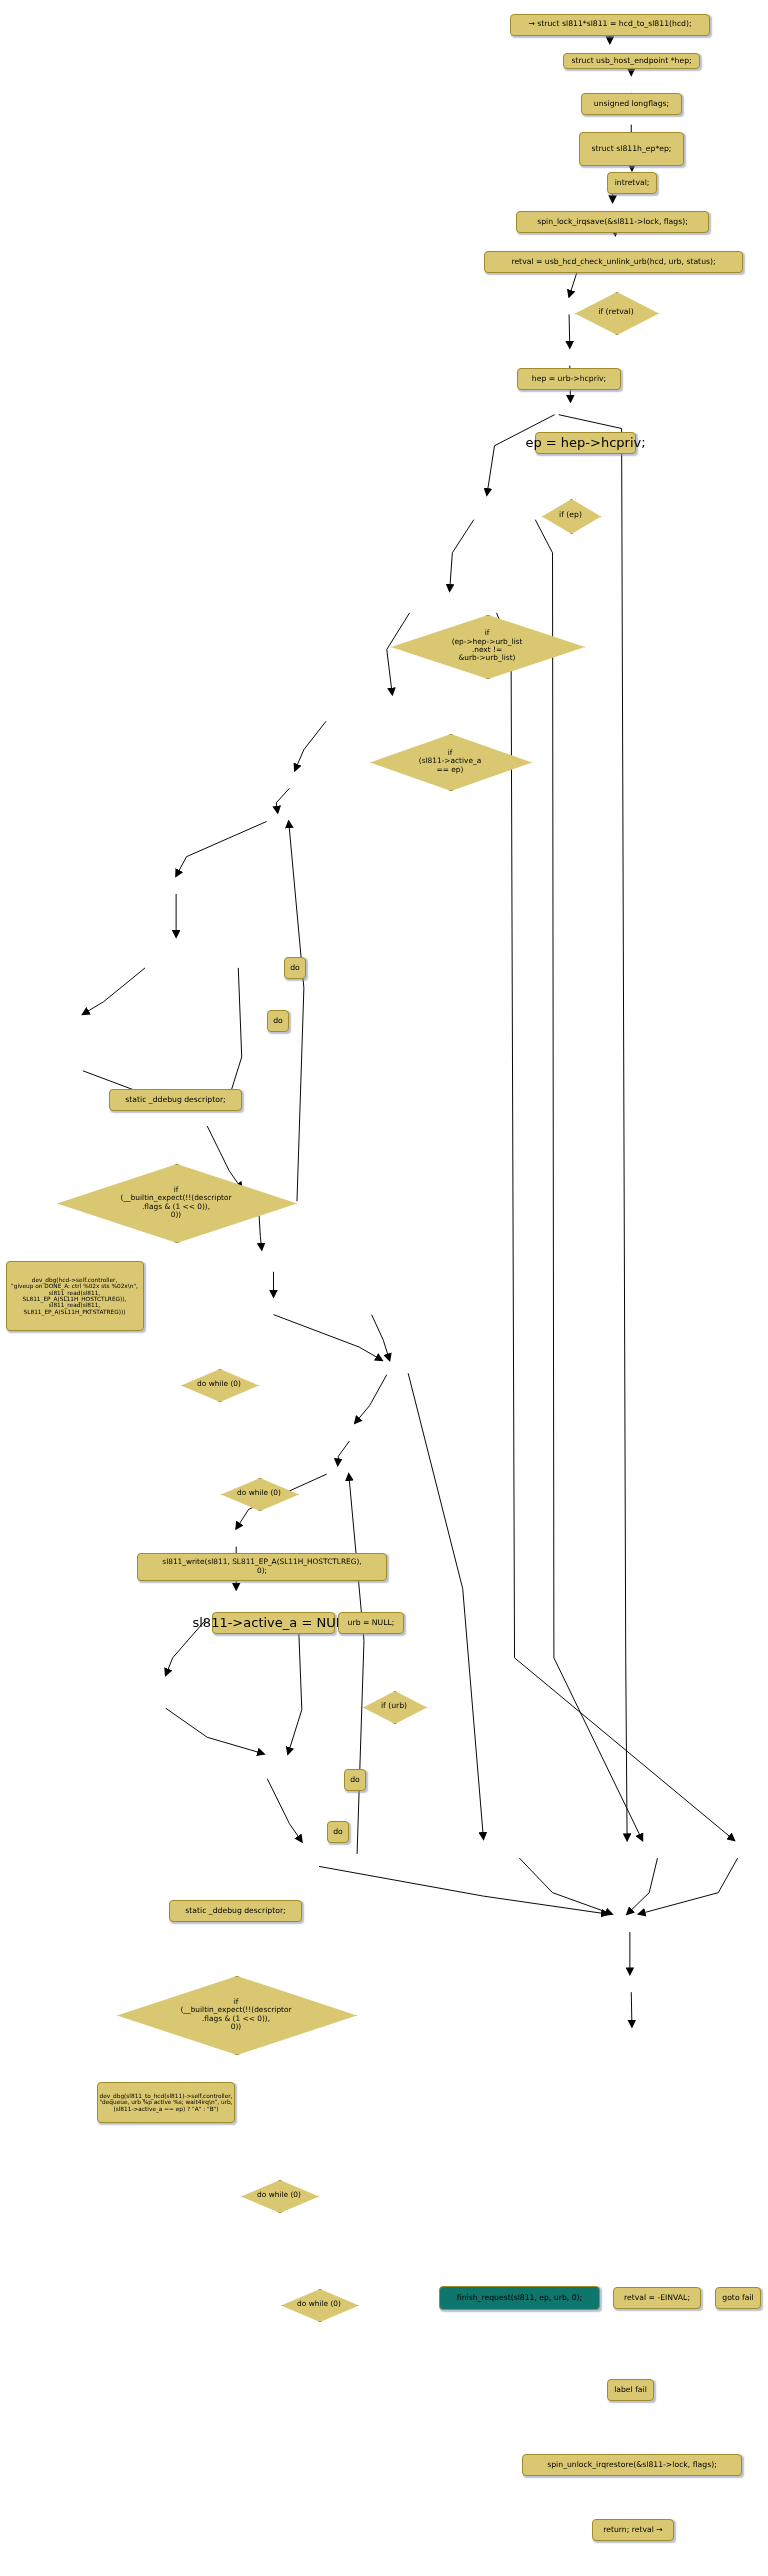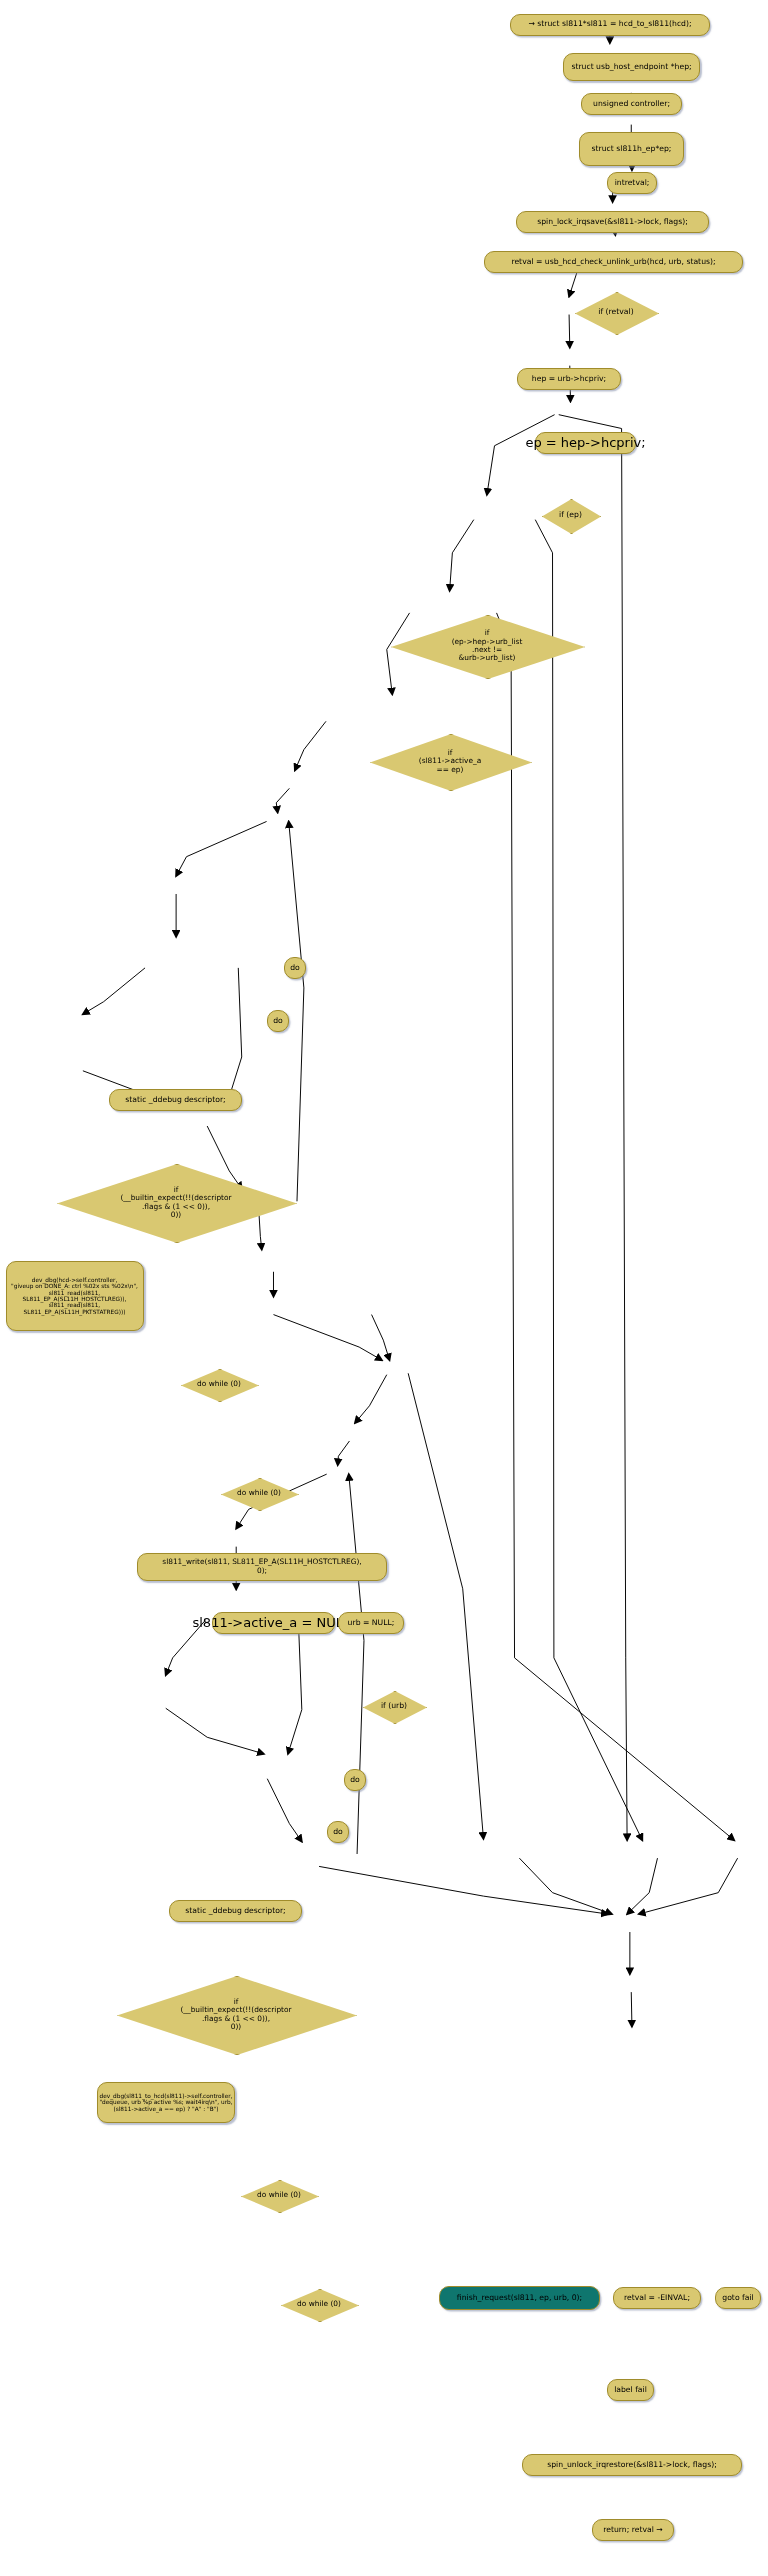--- a/index.html
+++ b/index.html
@@ -1,21 +1,21 @@
 <!DOCTYPE html>
 <html style="font-size:11px"><head>
 <meta charset="utf-8">
 <style>
   html,body{margin:0;padding:0;background:#ffffff;}
   body{font-family:"DejaVu Sans","Liberation Sans",sans-serif;}
   #canvas{position:relative;width:768px;height:2576px;background:#fff;overflow:hidden;}
   svg#edges{position:absolute;left:0;top:0;width:768px;height:2576px;pointer-events:none;}
   .node{position:absolute;box-sizing:border-box;display:flex;align-items:center;justify-content:center;
         text-align:center;color:#000;line-height:1.12;white-space:pre;}
-  .proc{background:#d9c871;border:0.7px solid #a08c2b;border-radius:10px;
+  .proc{background:#d9c871;border:0.7px solid #a08c2b;border-radius:4px;
         box-shadow:1.4px 1.4px 1.4px rgba(130,140,170,.55);padding:1.4px 3.5px;}
   .proc.hl{background:#0f766e;color:#000;border:0.7px solid #a08c2b;}
   .diam{background:transparent;}
   .diam .dshape{position:absolute;left:0;top:0;width:100%;height:100%;
         background:#d9c871;border:0.7px solid #a08c2b;
         clip-path:polygon(50% 0,100% 50%,50% 100%,0 50%);
         box-shadow:1.4px 1.4px 1.4px rgba(130,140,170,.45);}
   .diam .dtxt{position:relative;z-index:2;width:100%;text-align:center;}
 </style>
 </head>
@@ -70,22 +70,22 @@
       <path d="M719,887 L740,940 L745,2400 L1063,2664"></path>
       <path d="M462,2702 L700,2745 L880,2771"></path>
       <path d="M752,2690 L800,2740 L886,2771"></path>
       <path d="M952,2690 L940,2740 L908,2771"></path>
       <path d="M1068,2690 L1040,2740 L925,2771"></path>
       <path d="M912,2797 L912,2858"></path>
       <path d="M914,2884 L915,2934"></path>
     </g>
   </svg>
 <div class="node proc" style="left: 510px; top: 13.7px; width: 200px; height: 22px; font-size: 7.7px;"><span>→ struct sl811*sl811 = hcd_to_sl811(hcd);</span></div>
-    <div class="node proc" style="left: 563px; top: 53px; width: 137px; height: 28px; font-size: 7.7px;"><span>struct usb_host_endpoint *hep;</span></div>
-    <div class="node proc" style="left: 581px; top: 93px; width: 101px; height: 22px; font-size: 7.7px;"><span>unsigned controller;</span></div>
+    <div class="node proc" style="left: 563px; top: 53px; width: 137px; height: 16px; font-size: 7.7px;"><span>struct usb_host_endpoint *hep;</span></div>
+    <div class="node proc" style="left: 581px; top: 93px; width: 101px; height: 22px; font-size: 7.7px;"><span>unsigned longflags;</span></div>
     <div class="node proc" style="left: 579px; top: 132px; width: 105px; height: 34px; font-size: 7.7px;"><span>struct sl811h_ep*ep;</span></div>
     <div class="node proc" style="left: 607px; top: 172px; width: 50px; height: 22px; font-size: 7.7px;"><span>intretval;</span></div>
     <div class="node proc" style="left: 516px; top: 211px; width: 193px; height: 22px; font-size: 7.7px;"><span>spin_lock_irqsave(&amp;sl811-&gt;lock, flags);</span></div>
     <div class="node proc" style="left: 484px; top: 251px; width: 259px; height: 22px; font-size: 7.7px;"><span>retval = usb_hcd_check_unlink_urb(hcd, urb, status);</span></div>
     <div class="node diam" style="left: 575px; top: 292px; width: 82px; height: 41px; font-size: 7.7px;"><div class="dshape"></div><div class="dtxt">if (retval)</div></div>
     <div class="node proc" style="left: 517px; top: 368px; width: 104px; height: 22px; font-size: 7.7px;"><span>hep = urb-&gt;hcpriv;</span></div>
     <div class="node proc" style="left: 519px; top: 432px; width: 101px; height: 22px; font-size: 13px; margin-left: 16px;"><span>ep = hep-&gt;hcpriv;</span></div>
     <div class="node diam" style="left: 542px; top: 499px; width: 57px; height: 33px; font-size: 7.7px;"><div class="dshape"></div><div class="dtxt">if (ep)</div></div>
     <div class="node diam" style="left: 391px; top: 615px; width: 192px; height: 62px; font-size: 7.4px;"><div class="dshape"></div><div class="dtxt">if
 (ep-&gt;hep-&gt;urb_list

